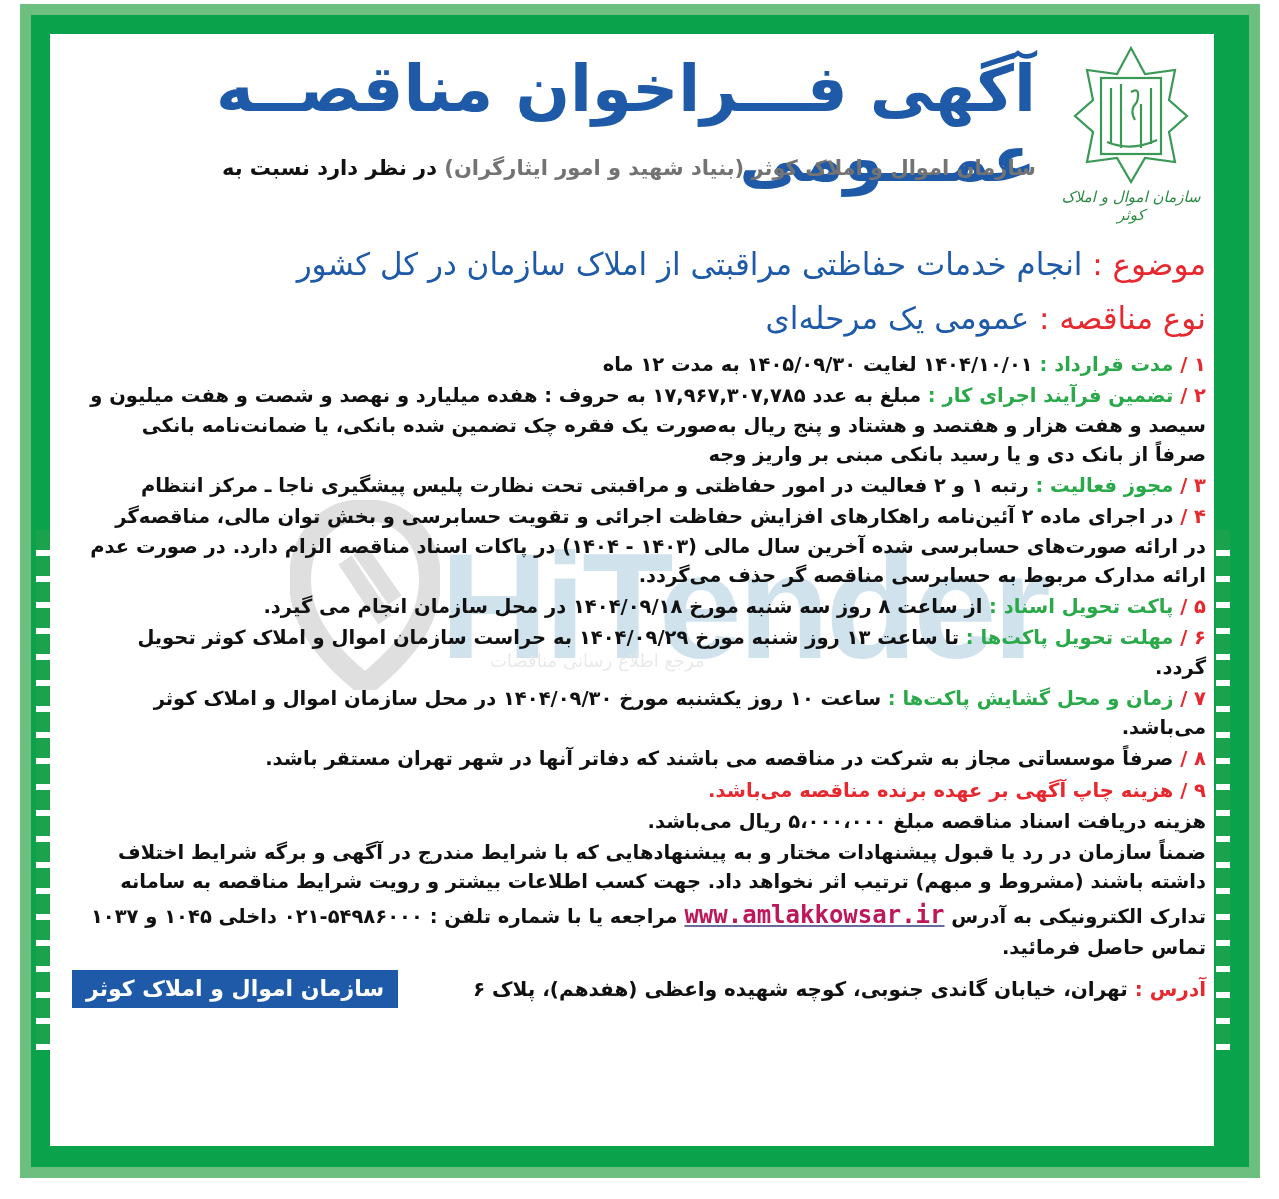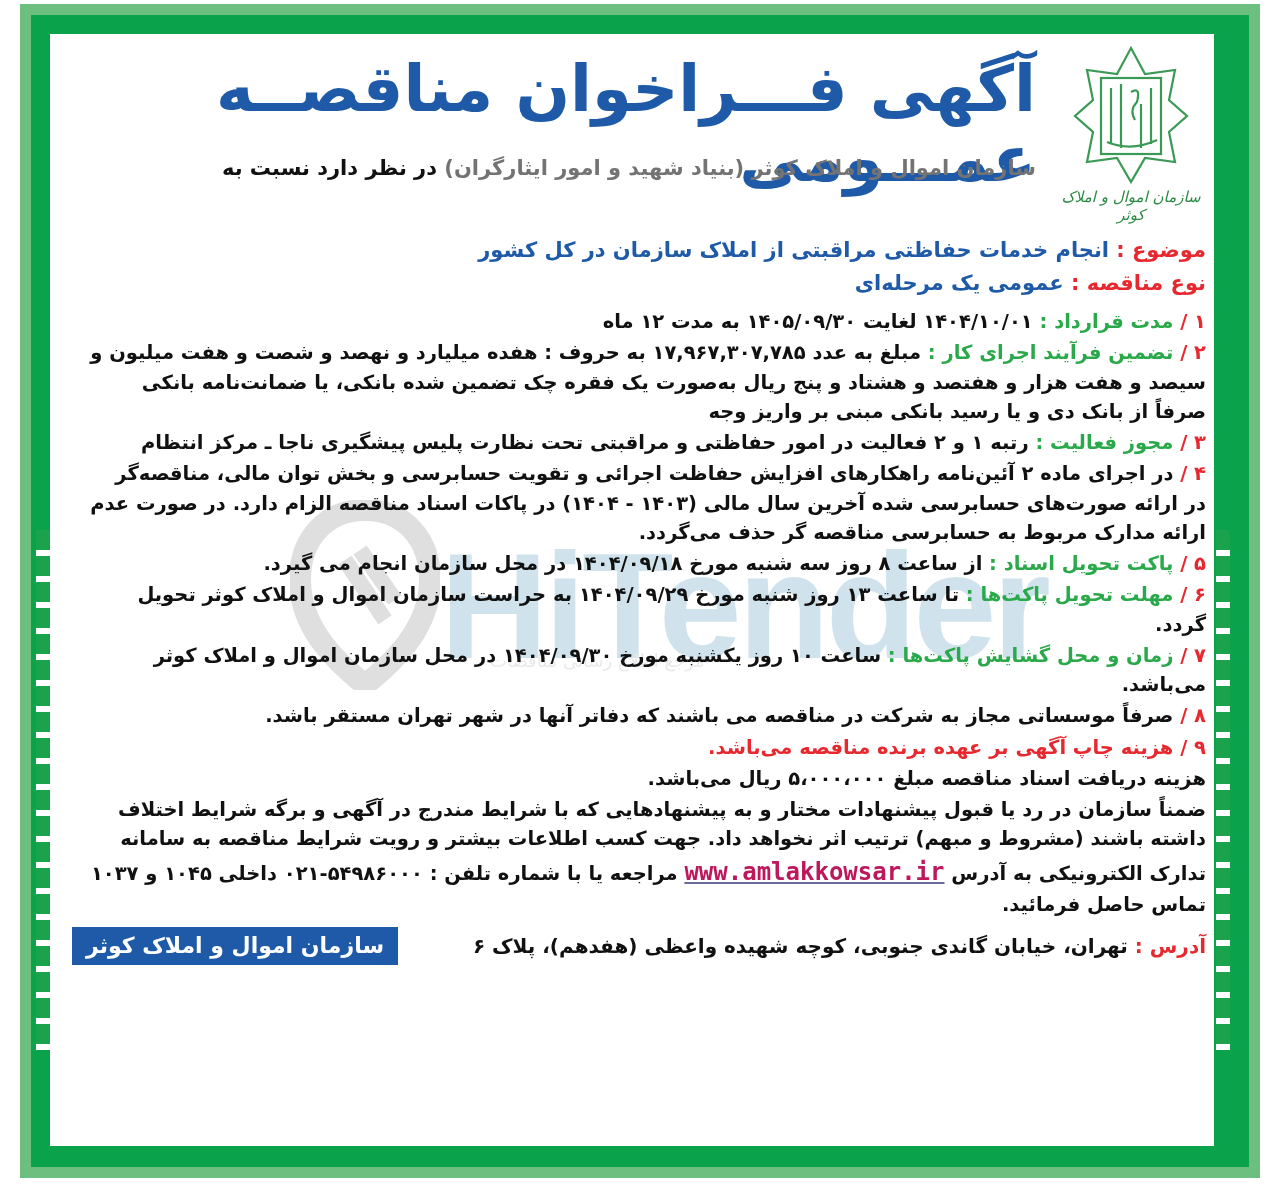--- a/index.html
+++ b/index.html
@@ -29,21 +29,21 @@
                     text-align: center; margin-top: 4px; font-style: italic; }
 
     .title { position: absolute; right: 170px; top: 20px; font-size: 64px; font-weight: bold;
              color: #1e5aa8; letter-spacing: 1px; line-height: 1.1; }
     .intro { position: absolute; right: 170px; top: 118px; width: 960px; font-size: 21px;
              font-weight: bold; line-height: 1.6; }
     .green { color: #737373; }
     .red { color: #e8282f; }
     .blue { color: #1e5aa8; }
 
-    .subject-row { font-size: 21px; font-weight: bold; line-height: 1.55; }
+    .subject-row { font-size: 31px; font-weight: normal; line-height: 1.55; margin-top: 6px; }
     .items { font-size: 19.5px; font-weight: bold; line-height: 1.5; margin-top: 8px; }
     .item { margin: 0 0 2px 16px; }
     .item-num { color: #e8282f; }
     .item-label { color: #2aa94a; }
     .item-9 { color: #e8282f; text-align: right; }
 
     .url { color: #be185d; font-family: "DejaVu Sans Mono", monospace; font-size: 24px;
            text-decoration: underline; text-decoration-color: #6b6b9b; direction: ltr;
            unicode-bidi: embed; }
 

